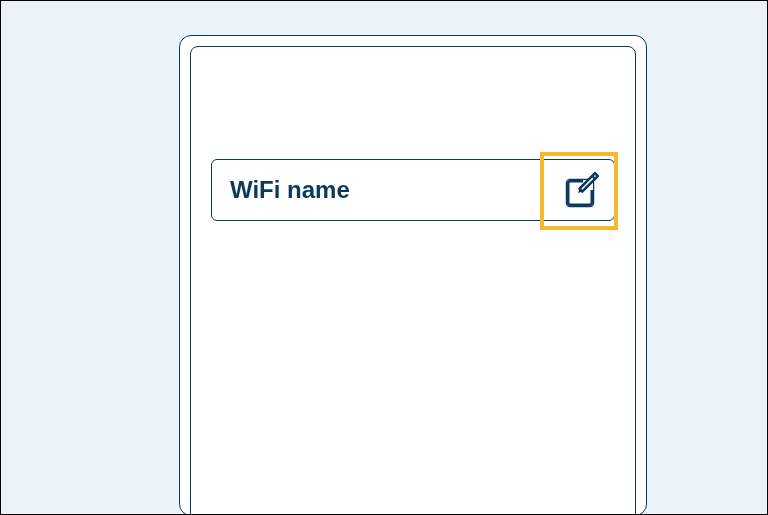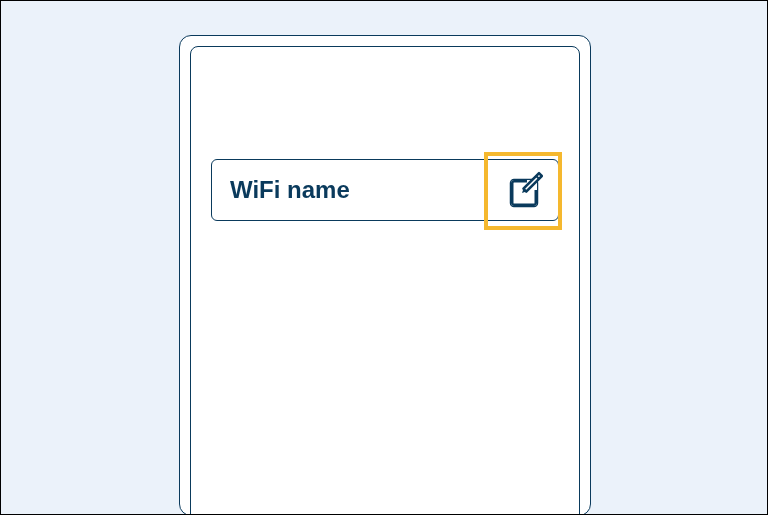--- a/index.html
+++ b/index.html
@@ -13,21 +13,21 @@
       background: #ebf2fa;
       border: 1px solid #000;
       font-family: -apple-system, BlinkMacSystemFont, "Segoe UI", Arial, sans-serif;
       overflow: hidden;
       position: relative;
     }
     .device-frame {
       position: absolute;
       left: 178px;
       top: 34px;
-      width: 412px;
+      width: 468px;
       height: 481px;
       border: 1.5px solid #0a3a5c;
       border-radius: 12px;
       background: #fff;
       overflow: hidden;
     }
     .inner-panel {
       position: absolute;
       left: 10px;
       top: 10px;

